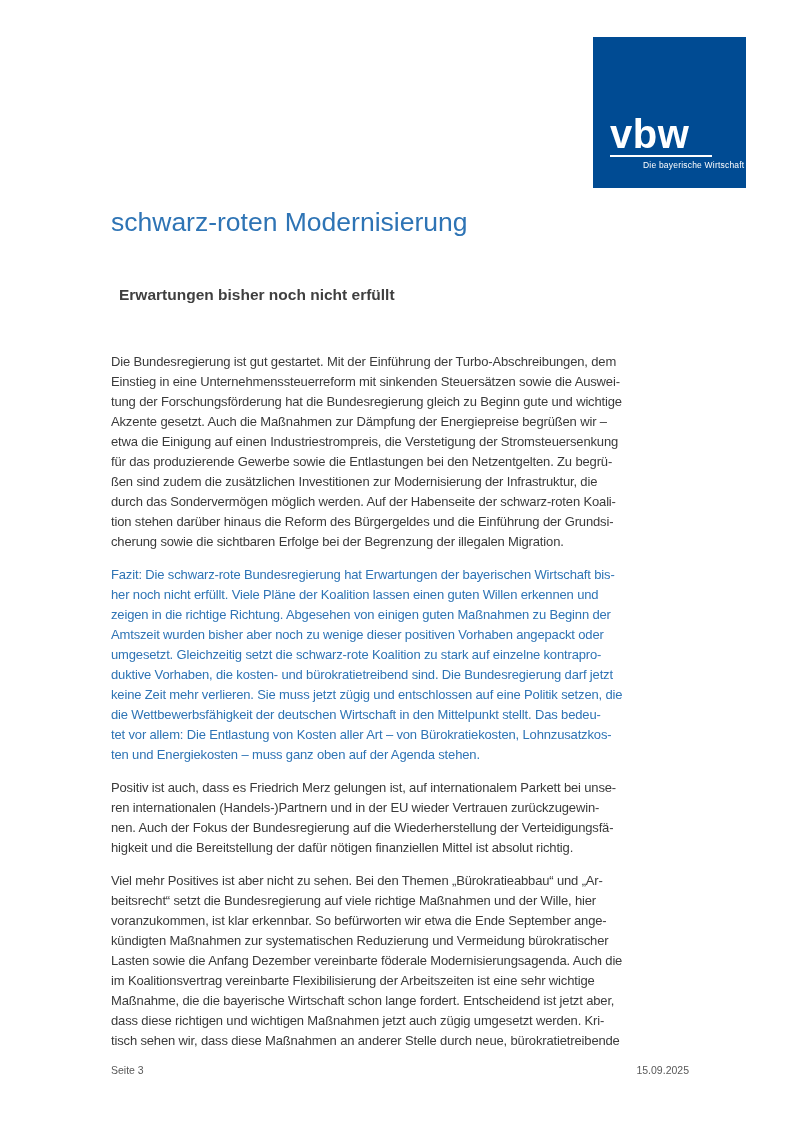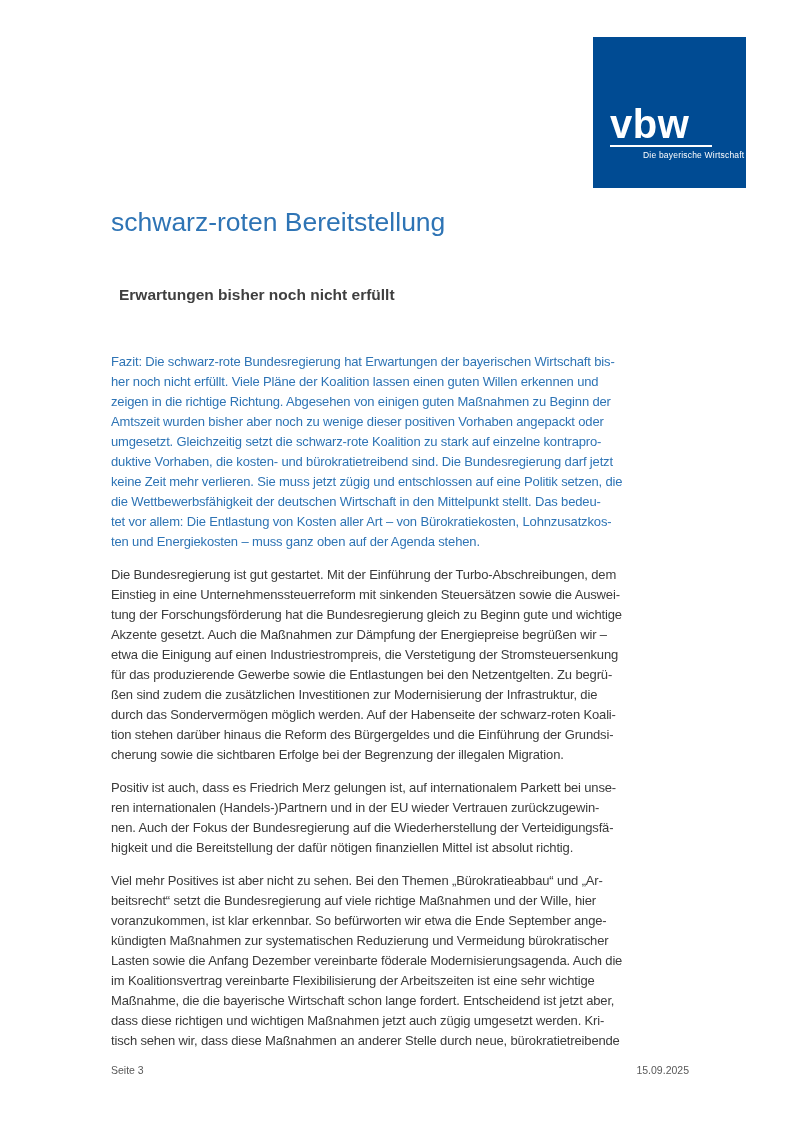--- a/index.html
+++ b/index.html
@@ -22,21 +22,21 @@
     left: 593px;
     top: 37px;
     width: 153px;
     height: 151px;
     background: #004B93;
     box-sizing: border-box;
   }
   .logo-inner {
     position: absolute;
     left: 17px;
-    bottom: 28px;
+    bottom: 18px;
   }
   .logo-wordmark {
     display: block;
     color: #ffffff;
     font-size: 40px;
     font-weight: bold;
     line-height: 30px;
     letter-spacing: 0.5px;
   }
   .logo-divider {
@@ -116,46 +116,46 @@
 
   <div class="logo">
     <div class="logo-inner">
       <span class="logo-wordmark">vbw</span>
       <span class="logo-divider"></span>
       <span class="logo-tagline">Die bayerische Wirtschaft</span>
     </div>
   </div>
 
   <h1 class="doc-title">
-    <span>schwarz-roten Bereitstellung</span>
+    <span>schwarz-roten Modernisierung</span>
   </h1>
 
   <h2 class="doc-subtitle">Erwartungen bisher noch nicht erfüllt</h2>
 
   <div class="body-paragraphs">
+      <div class="para para-dark">Die Bundesregierung ist gut gestartet. Mit der Einführung der Turbo-Abschreibungen, dem
+Einstieg in eine Unternehmenssteuerreform mit sinkenden Steuersätzen sowie die Auswei-
+tung der Forschungsförderung hat die Bundesregierung gleich zu Beginn gute und wichtige
+Akzente gesetzt. Auch die Maßnahmen zur Dämpfung der Energiepreise begrüßen wir –
+etwa die Einigung auf einen Industriestrompreis, die Verstetigung der Stromsteuersenkung
+für das produzierende Gewerbe sowie die Entlastungen bei den Netzentgelten. Zu begrü-
+ßen sind zudem die zusätzlichen Investitionen zur Modernisierung der Infrastruktur, die
+durch das Sondervermögen möglich werden. Auf der Habenseite der schwarz-roten Koali-
+tion stehen darüber hinaus die Reform des Bürgergeldes und die Einführung der Grundsi-
+cherung sowie die sichtbaren Erfolge bei der Begrenzung der illegalen Migration.</div>
       <div class="para para-blue">Fazit: Die schwarz-rote Bundesregierung hat Erwartungen der bayerischen Wirtschaft bis-
 her noch nicht erfüllt. Viele Pläne der Koalition lassen einen guten Willen erkennen und
 zeigen in die richtige Richtung. Abgesehen von einigen guten Maßnahmen zu Beginn der
 Amtszeit wurden bisher aber noch zu wenige dieser positiven Vorhaben angepackt oder
 umgesetzt. Gleichzeitig setzt die schwarz-rote Koalition zu stark auf einzelne kontrapro-
 duktive Vorhaben, die kosten- und bürokratietreibend sind. Die Bundesregierung darf jetzt
 keine Zeit mehr verlieren. Sie muss jetzt zügig und entschlossen auf eine Politik setzen, die
 die Wettbewerbsfähigkeit der deutschen Wirtschaft in den Mittelpunkt stellt. Das bedeu-
 tet vor allem: Die Entlastung von Kosten aller Art – von Bürokratiekosten, Lohnzusatzkos-
 ten und Energiekosten – muss ganz oben auf der Agenda stehen.</div>
-      <div class="para para-dark">Die Bundesregierung ist gut gestartet. Mit der Einführung der Turbo-Abschreibungen, dem
-Einstieg in eine Unternehmenssteuerreform mit sinkenden Steuersätzen sowie die Auswei-
-tung der Forschungsförderung hat die Bundesregierung gleich zu Beginn gute und wichtige
-Akzente gesetzt. Auch die Maßnahmen zur Dämpfung der Energiepreise begrüßen wir –
-etwa die Einigung auf einen Industriestrompreis, die Verstetigung der Stromsteuersenkung
-für das produzierende Gewerbe sowie die Entlastungen bei den Netzentgelten. Zu begrü-
-ßen sind zudem die zusätzlichen Investitionen zur Modernisierung der Infrastruktur, die
-durch das Sondervermögen möglich werden. Auf der Habenseite der schwarz-roten Koali-
-tion stehen darüber hinaus die Reform des Bürgergeldes und die Einführung der Grundsi-
-cherung sowie die sichtbaren Erfolge bei der Begrenzung der illegalen Migration.</div>
       <div class="para para-dark">Positiv ist auch, dass es Friedrich Merz gelungen ist, auf internationalem Parkett bei unse-
 ren internationalen (Handels-)Partnern und in der EU wieder Vertrauen zurückzugewin-
 nen. Auch der Fokus der Bundesregierung auf die Wiederherstellung der Verteidigungsfä-
 higkeit und die Bereitstellung der dafür nötigen finanziellen Mittel ist absolut richtig.</div>
       <div class="para para-dark">Viel mehr Positives ist aber nicht zu sehen. Bei den Themen „Bürokratieabbau“ und „Ar-
 beitsrecht“ setzt die Bundesregierung auf viele richtige Maßnahmen und der Wille, hier
 voranzukommen, ist klar erkennbar. So befürworten wir etwa die Ende September ange-
 kündigten Maßnahmen zur systematischen Reduzierung und Vermeidung bürokratischer
 Lasten sowie die Anfang Dezember vereinbarte föderale Modernisierungsagenda. Auch die
 im Koalitionsvertrag vereinbarte Flexibilisierung der Arbeitszeiten ist eine sehr wichtige

